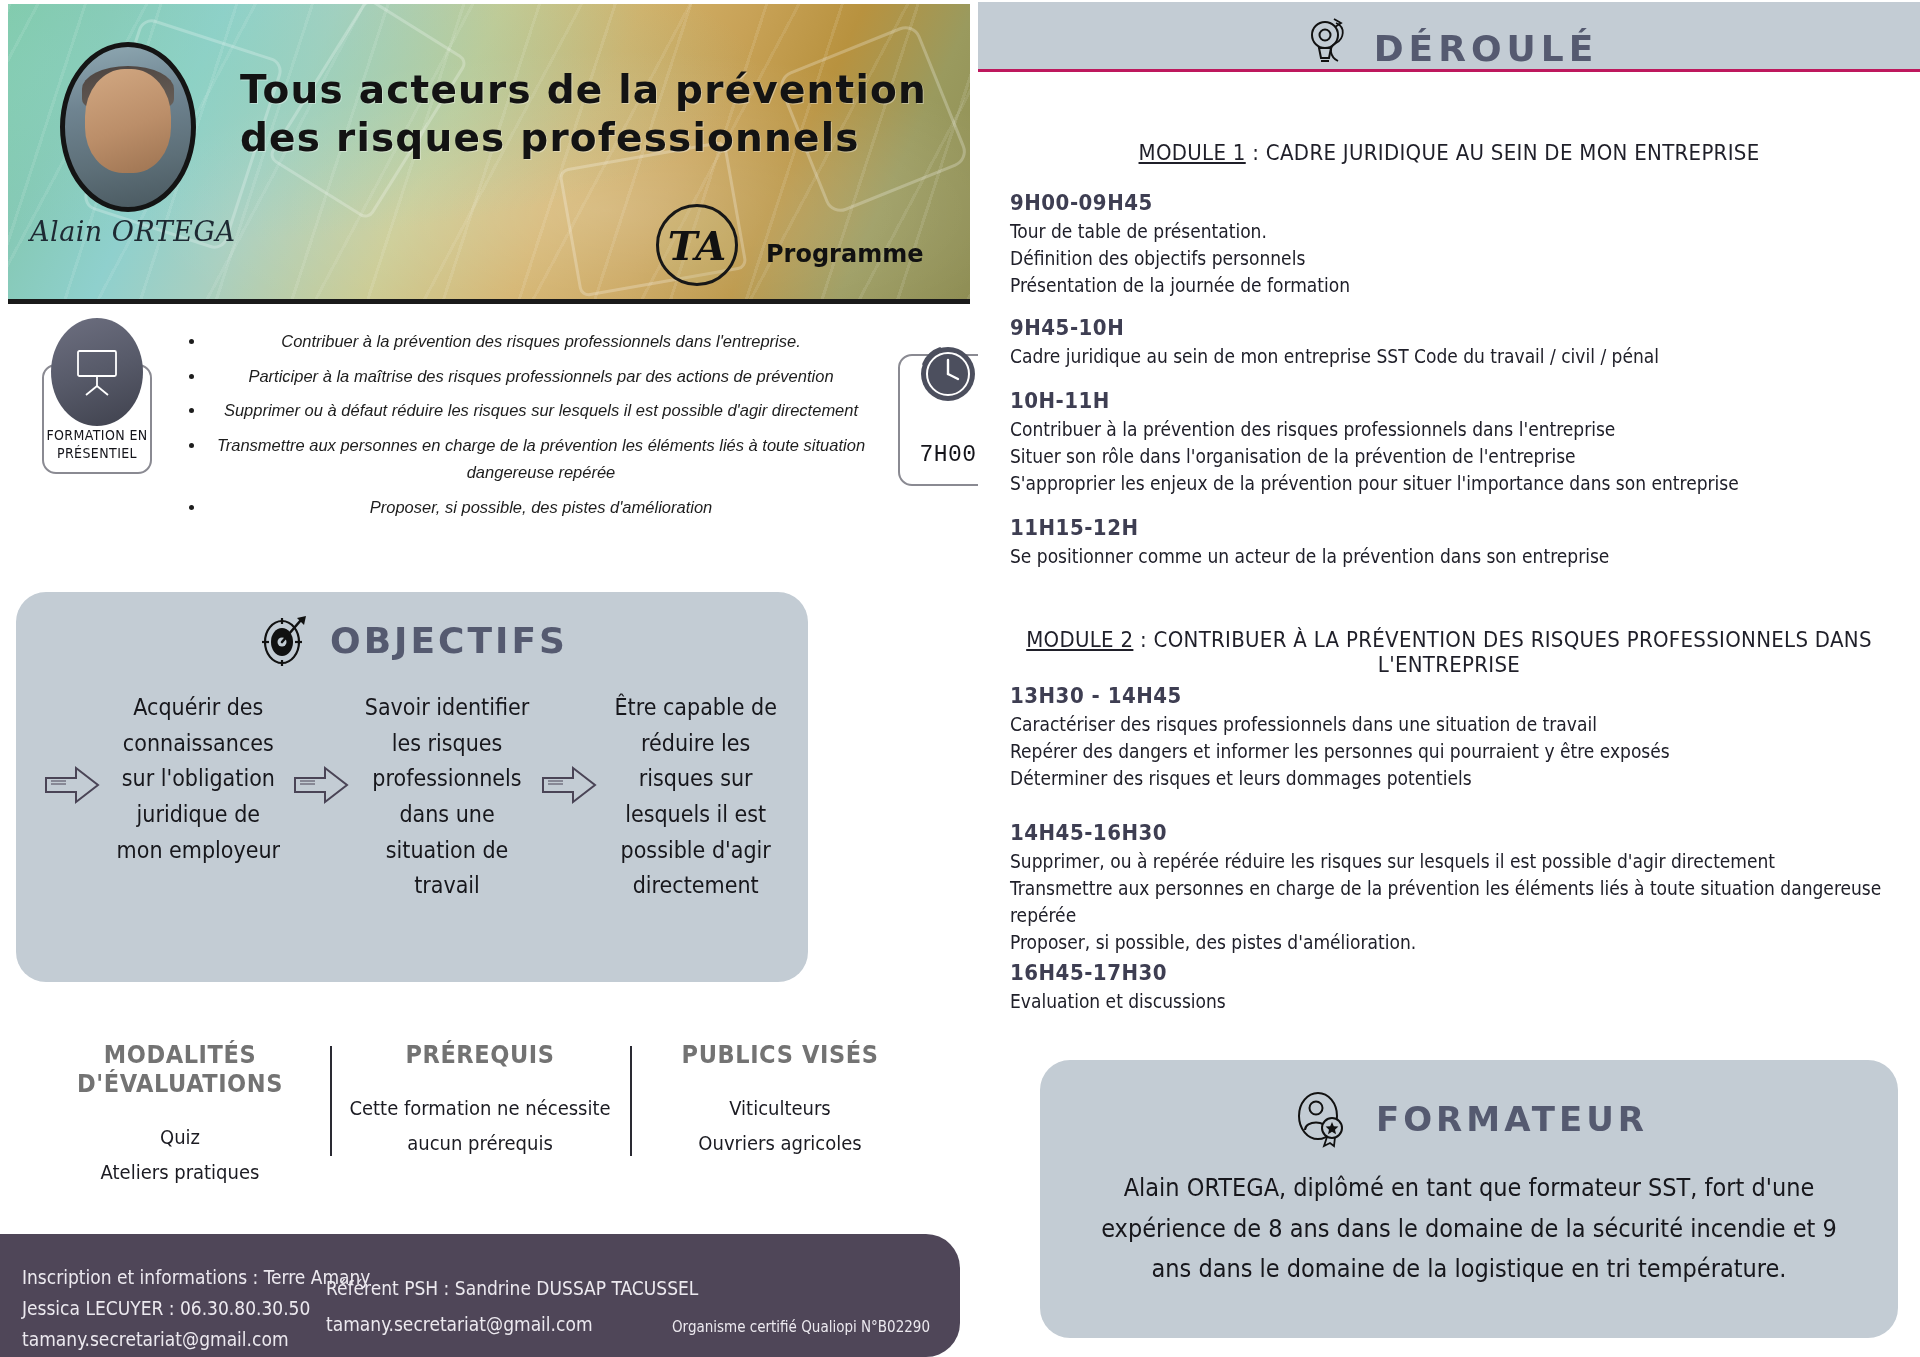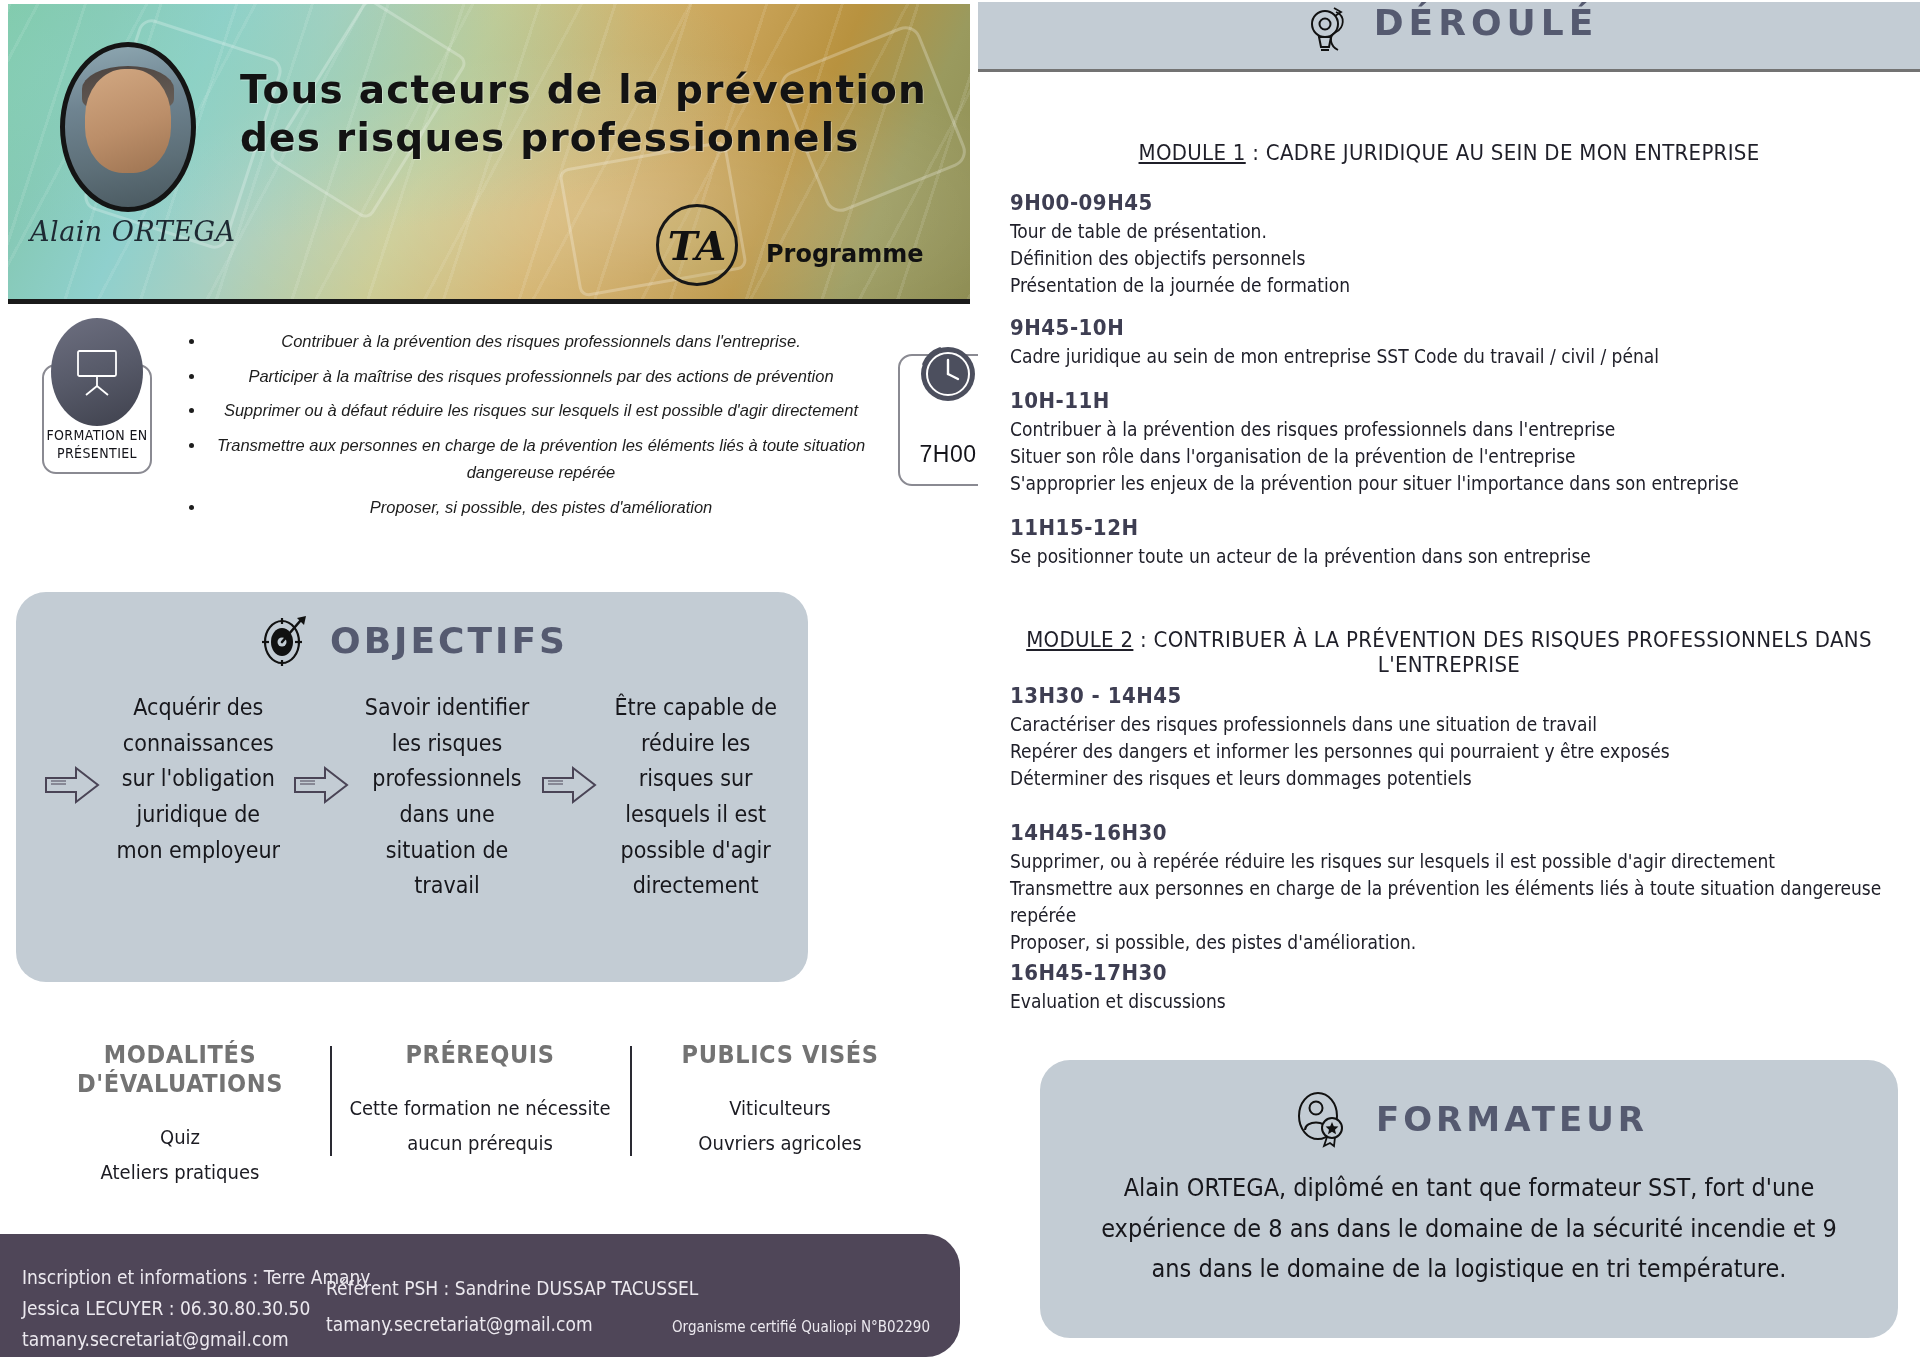--- a/index.html
+++ b/index.html
@@ -161,21 +161,21 @@
   .clock-badge {
     position: absolute; left: 862px; top: 26px;
     width: 100px; height: 132px;
     border: 2px solid #8a8a92;
     border-radius: 14px;
     display: flex; align-items: flex-end; justify-content: center;
     padding-bottom: 16px;
     background: #fff;
   }
   .clock-badge .hours {
-    font-family: Liberation Sans, sans-serif;
+    font-family: Liberation Mono, monospace;
     font-size: 23px; color: #14141a; letter-spacing: .5px;
   }
   .clock-icon {
     position: absolute; left: 50%; top: -22px;
     transform: translateX(-50%);
     width: 76px; height: 76px;
   }
 
   
   .objectifs-card {
@@ -255,22 +255,22 @@
   
   .right-page {
     position: absolute; left: 978px; top: 0;
     width: 942px; height: 1357px;
     background: #ffffff;
   }
   .deroule-bar {
     position: absolute; left: 0; top: 2px;
     width: 942px; height: 70px;
     background: #c3ccd4;
-    border-bottom: 3px solid #737373;
-    display: flex; align-items: flex-start; justify-content: center;
+    border-bottom: 3px solid #be185d;
+    display: flex; align-items: flex-end; justify-content: center;
     gap: 20px;
   }
   .deroule-bar .title {
     font-family: "DejaVu Sans", sans-serif;
     font-weight: bold;
     font-size: 36px;
     letter-spacing: 5px;
     color: #555a70;
   }
   .moyens {
@@ -519,21 +519,21 @@
 
   <div class="slot" style="top:388px;">
     <div class="time">10H-11H</div>
     <div class="line">Contribuer à la prévention des risques professionnels dans l'entreprise</div>
     <div class="line">Situer son rôle dans l'organisation de la prévention de l'entreprise</div>
     <div class="line">S'approprier les enjeux de la prévention pour situer l'importance dans son entreprise</div>
   </div>
 
   <div class="slot" style="top:515px;">
     <div class="time">11H15-12H</div>
-    <div class="line">Se positionner toute un acteur de la prévention dans son entreprise</div>
+    <div class="line">Se positionner comme un acteur de la prévention dans son entreprise</div>
   </div>
 
   <div class="slot" style="top:683px;">
     <div class="time">13H30 - 14H45</div>
     <div class="line">Caractériser des risques professionnels dans une situation de travail</div>
     <div class="line">Repérer des dangers et informer les personnes qui pourraient y être exposés</div>
     <div class="line">Déterminer des risques et leurs dommages potentiels</div>
   </div>
 
   <div class="slot" style="top:820px;">

